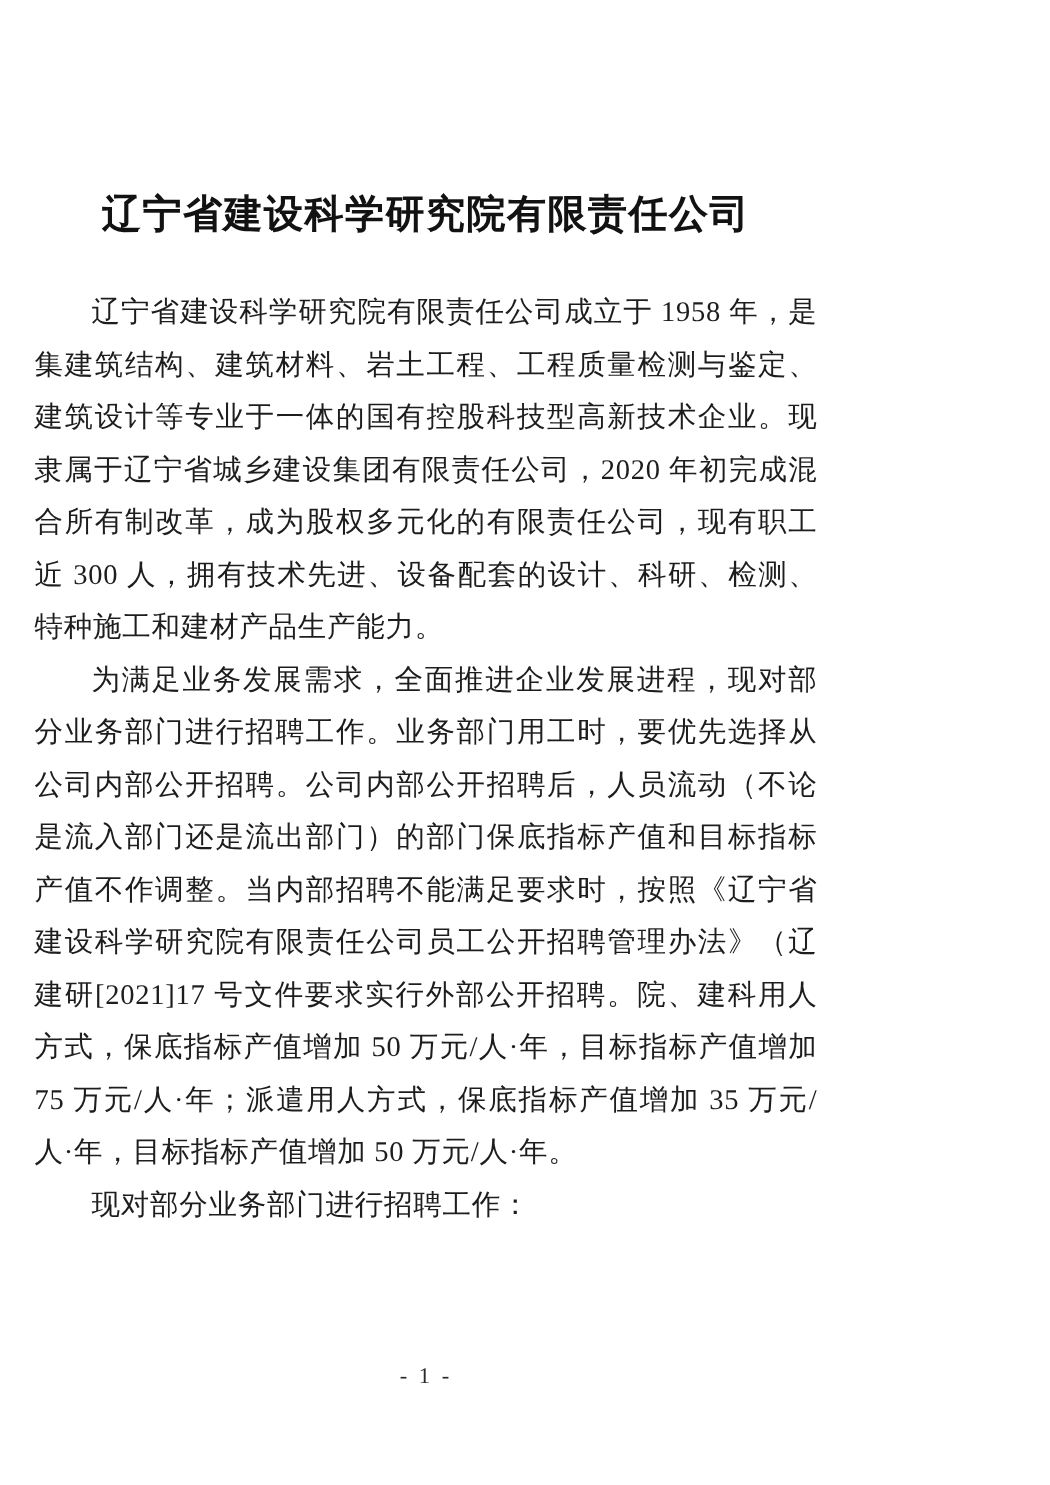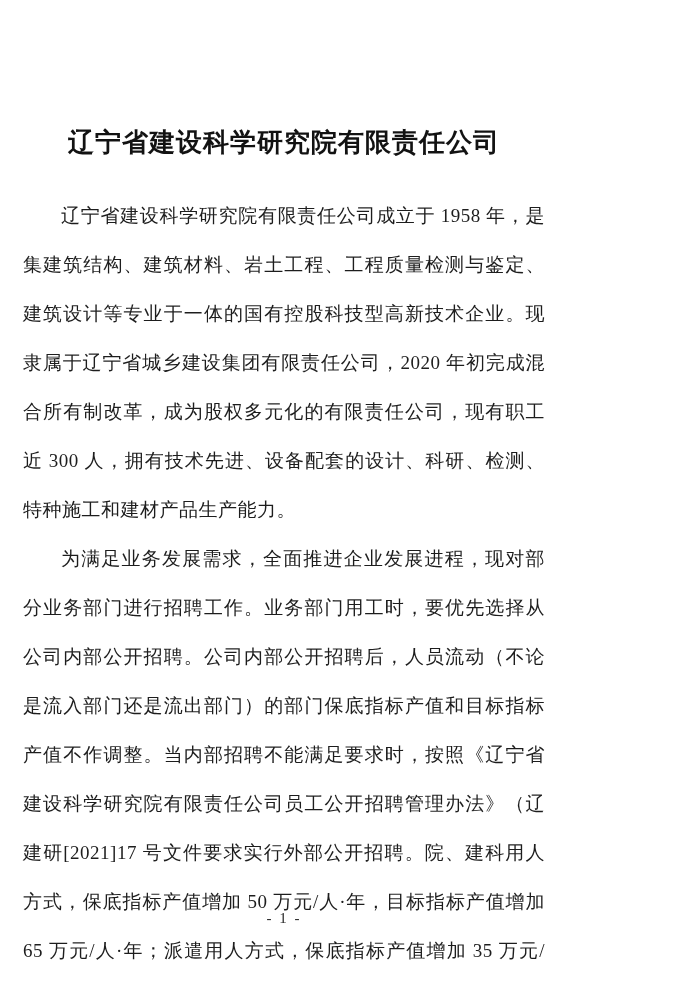--- a/index.html
+++ b/index.html
@@ -30,21 +30,21 @@
     color: #121212;
     letter-spacing: 1px;
   }
   .content {
     width: 522px;
     margin: 26px auto 0 auto;
   }
   .content p {
     margin: 0;
     font-size: 19px;
-    line-height: 49px;
+    line-height: 35px;
     text-align: justify;
     text-justify: inter-ideograph;
     text-indent: 2em;
     letter-spacing: 0.5px;
     color: #1d1d1d;
   }
   .page-number {
     position: absolute;
     left: 0;
     right: 0;
@@ -59,19 +59,19 @@
 <body>
 
 <div class="page">
 
   <div class="title-block">
     <div>辽宁省建设科学研究院有限责任公司</div>
   </div>
 
   <div class="content">
     <p>辽宁省建设科学研究院有限责任公司成立于 1958 年，是集建筑结构、建筑材料、岩土工程、工程质量检测与鉴定、建筑设计等专业于一体的国有控股科技型高新技术企业。现隶属于辽宁省城乡建设集团有限责任公司，2020 年初完成混合所有制改革，成为股权多元化的有限责任公司，现有职工近 300 人，拥有技术先进、设备配套的设计、科研、检测、特种施工和建材产品生产能力。</p>
-    <p>为满足业务发展需求，全面推进企业发展进程，现对部分业务部门进行招聘工作。业务部门用工时，要优先选择从公司内部公开招聘。公司内部公开招聘后，人员流动（不论是流入部门还是流出部门）的部门保底指标产值和目标指标产值不作调整。当内部招聘不能满足要求时，按照《辽宁省建设科学研究院有限责任公司员工公开招聘管理办法》（辽建研[2021]17 号文件要求实行外部公开招聘。院、建科用人方式，保底指标产值增加 50 万元/人·年，目标指标产值增加 65 万元/人·年；派遣用人方式，保底指标产值增加 35 万元/人·年，目标指标产值增加 50 万元/人·年。</p>
+    <p>为满足业务发展需求，全面推进企业发展进程，现对部分业务部门进行招聘工作。业务部门用工时，要优先选择从公司内部公开招聘。公司内部公开招聘后，人员流动（不论是流入部门还是流出部门）的部门保底指标产值和目标指标产值不作调整。当内部招聘不能满足要求时，按照《辽宁省建设科学研究院有限责任公司员工公开招聘管理办法》（辽建研[2021]17 号文件要求实行外部公开招聘。院、建科用人方式，保底指标产值增加 50 万元/人·年，目标指标产值增加 75 万元/人·年；派遣用人方式，保底指标产值增加 35 万元/人·年，目标指标产值增加 50 万元/人·年。</p>
     <p>现对部分业务部门进行招聘工作：</p>
   </div>
 
   <div class="page-number">- 1 -</div>
 
 </div>
 
 </body></html>

